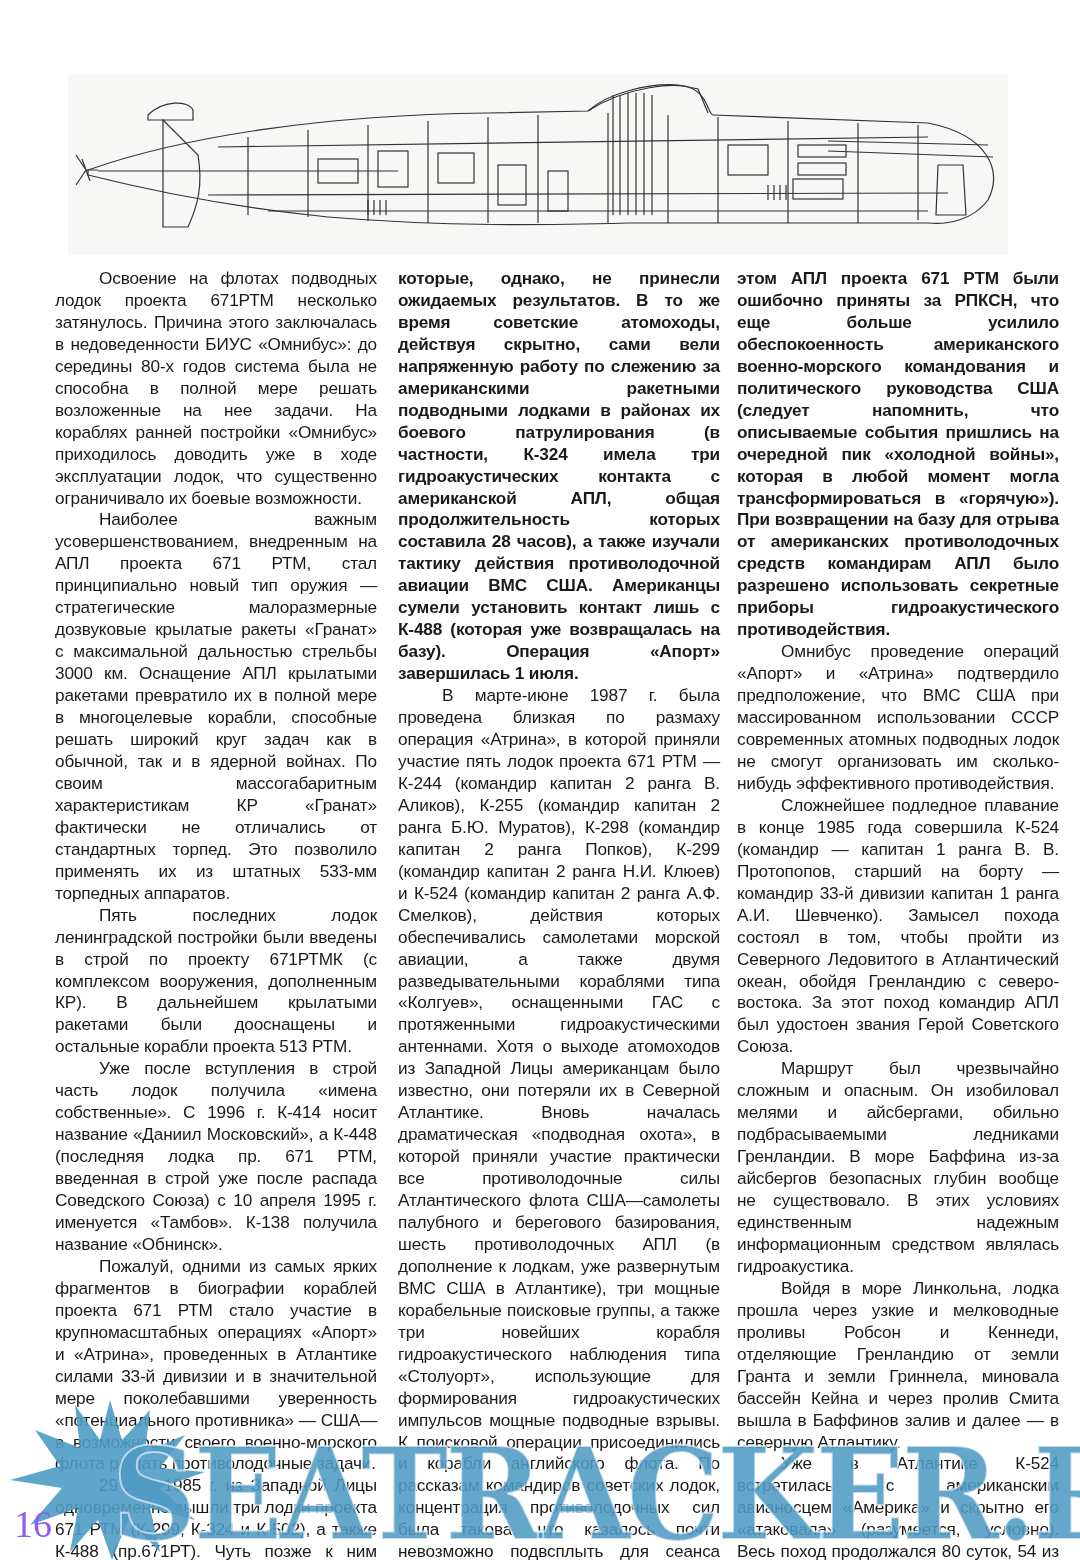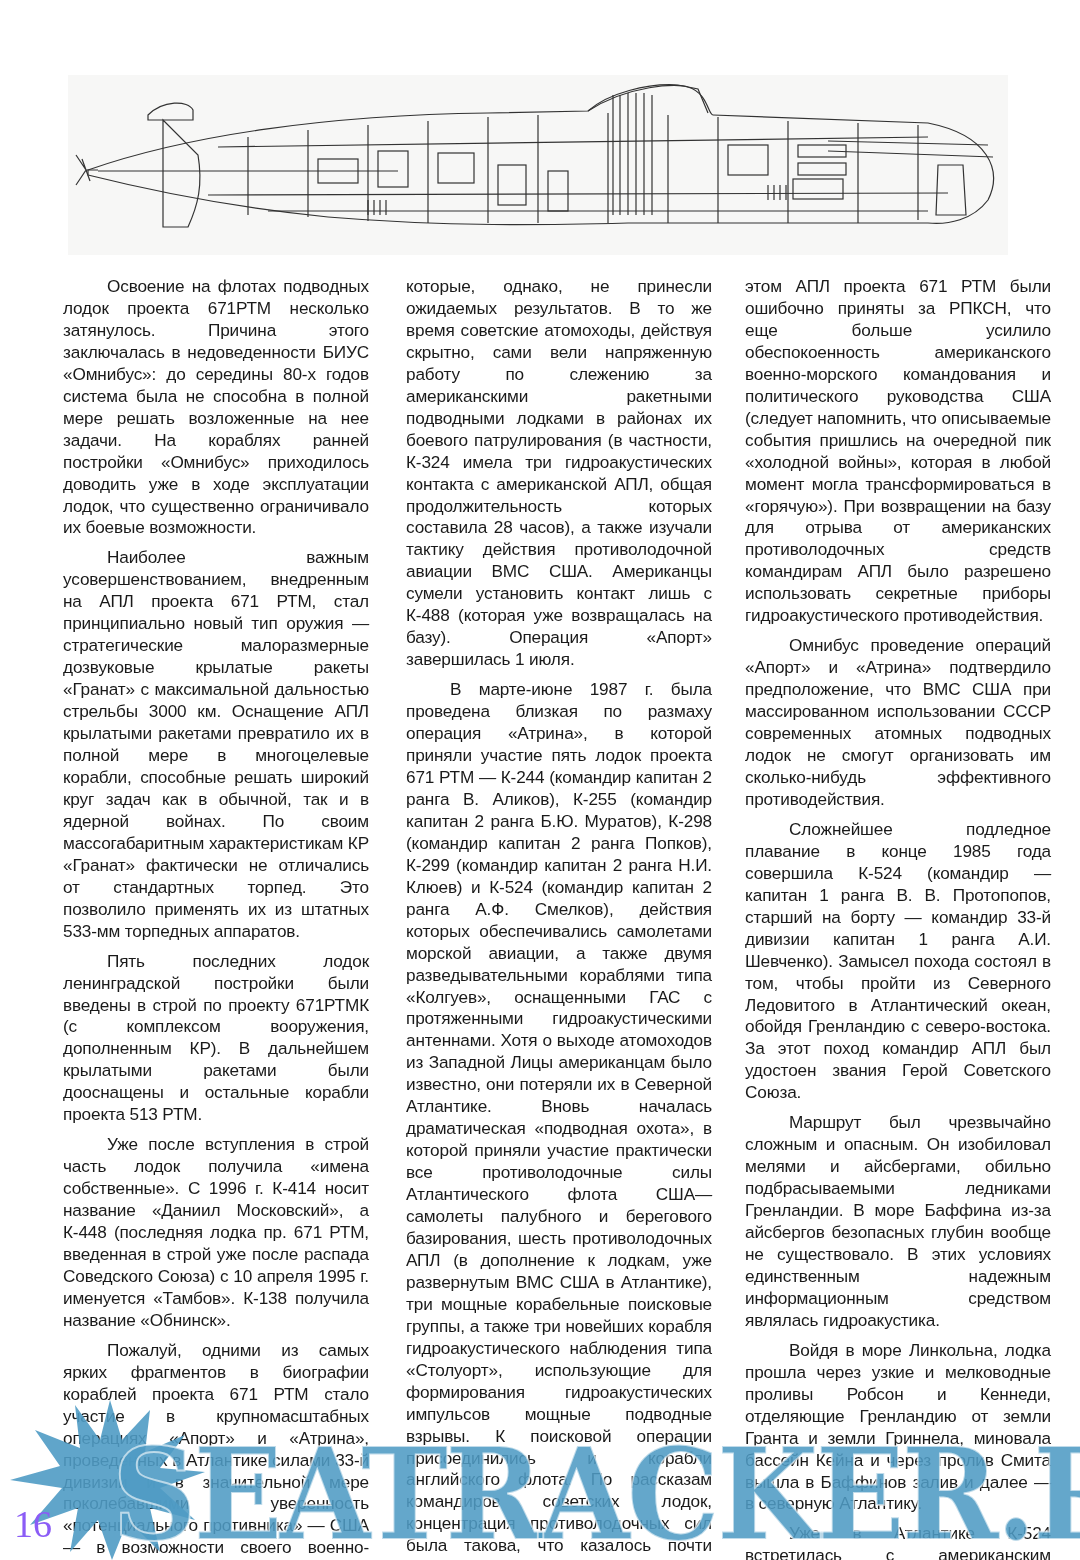--- a/index.html
+++ b/index.html
@@ -1,21 +1,21 @@
 <!DOCTYPE html>
 <html><head>
 <meta charset="utf-8">
 <style>
   html, body { margin: 0; padding: 0; background: #ffffff; }
   body { width: 1080px; height: 1560px; position: relative; overflow: hidden; font-family: "Liberation Sans", sans-serif; color: #1a1a1a; }
   .figure { position: absolute; left: 68px; top: 75px; width: 940px; height: 180px; background: #f7f7f6; }
   .figure svg { width: 100%; height: 100%; display: block; }
   .col { position: absolute; top: 268px; font-size: 17.2px; line-height: 21.95px; text-align: justify; hyphens: manual; letter-spacing: -0.15px; }
-  .col p { margin: 8px; text-indent: 44px; }
-  .col p.cont { text-indent: 0; }
+  .col p { margin: 0; text-indent: 44px; }
+  .col p.cont { text-indent: 0; font-weight: bold; }
   .c1 { left: 55px; width: 322px; }
   .c2 { left: 398px; width: 322px; }
   .c3 { left: 737px; width: 322px; }
   .page-num { position: absolute; left: 14px; top: 1502px; font-family: "Liberation Serif", serif; font-size: 38px; color: #8b5cf6; z-index: 3; }
   .watermark { position: absolute; left: 0; top: 1380px; width: 1080px; height: 180px; pointer-events: none; z-index: 2; }
   .wm-text { position: absolute; left: 112px; top: 1430px; font-family: "DejaVu Serif", serif; font-weight: bold; font-size: 128px; letter-spacing: -4px; color: rgba(79,155,196,0.88); transform: scaleX(0.92); transform-origin: left top; z-index: 2; white-space: nowrap; line-height: 1; -webkit-text-stroke: 2px rgba(255,255,255,0.6); }
 </style>
 </head>
 <body>
 

